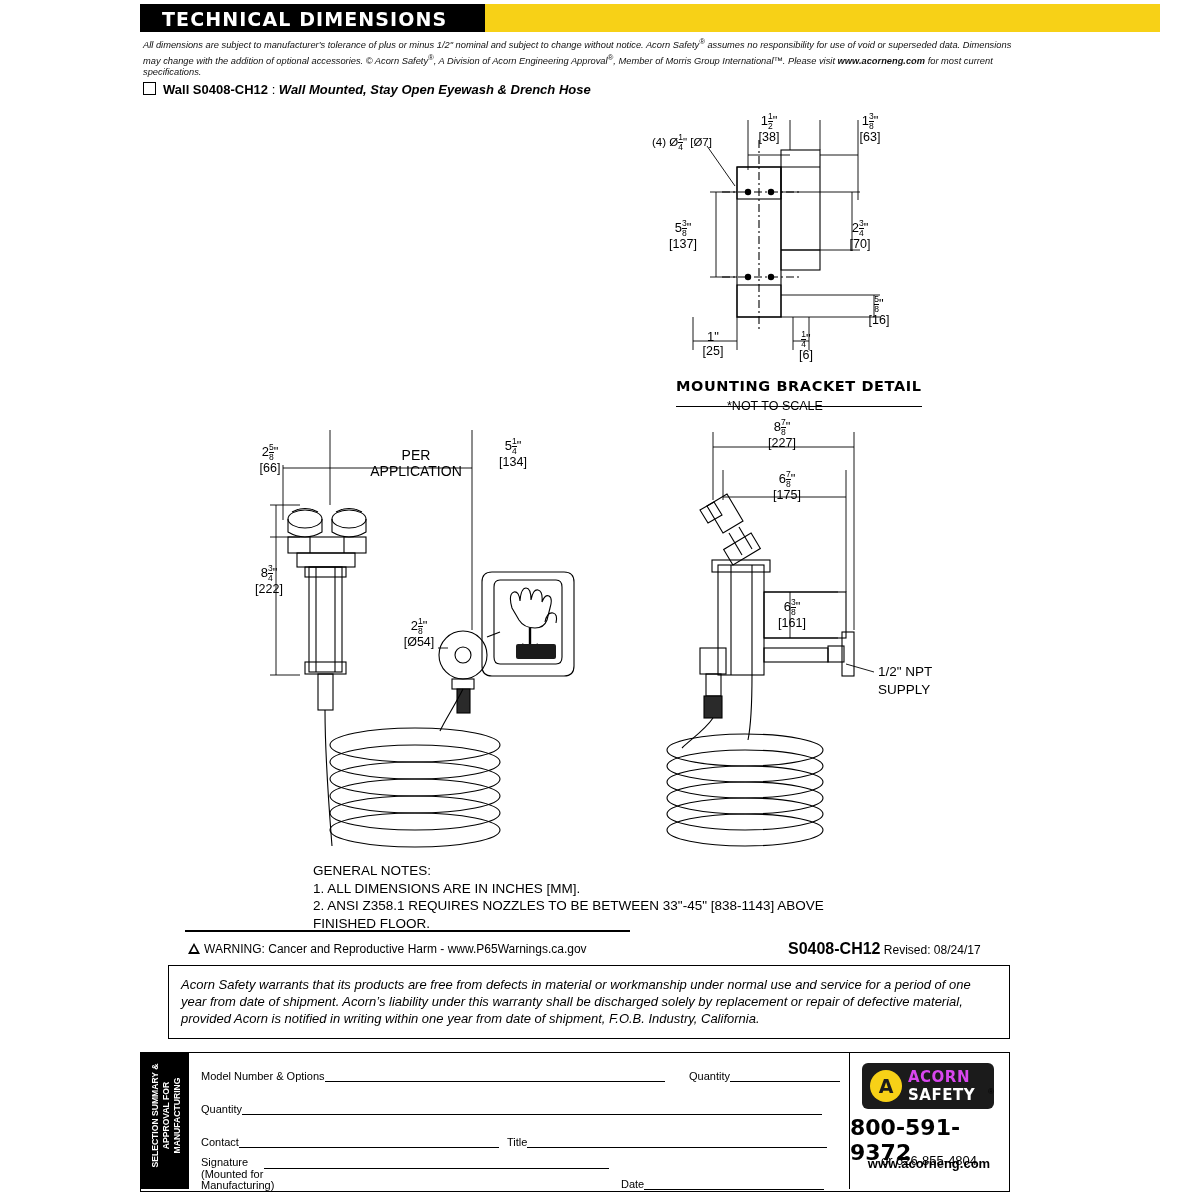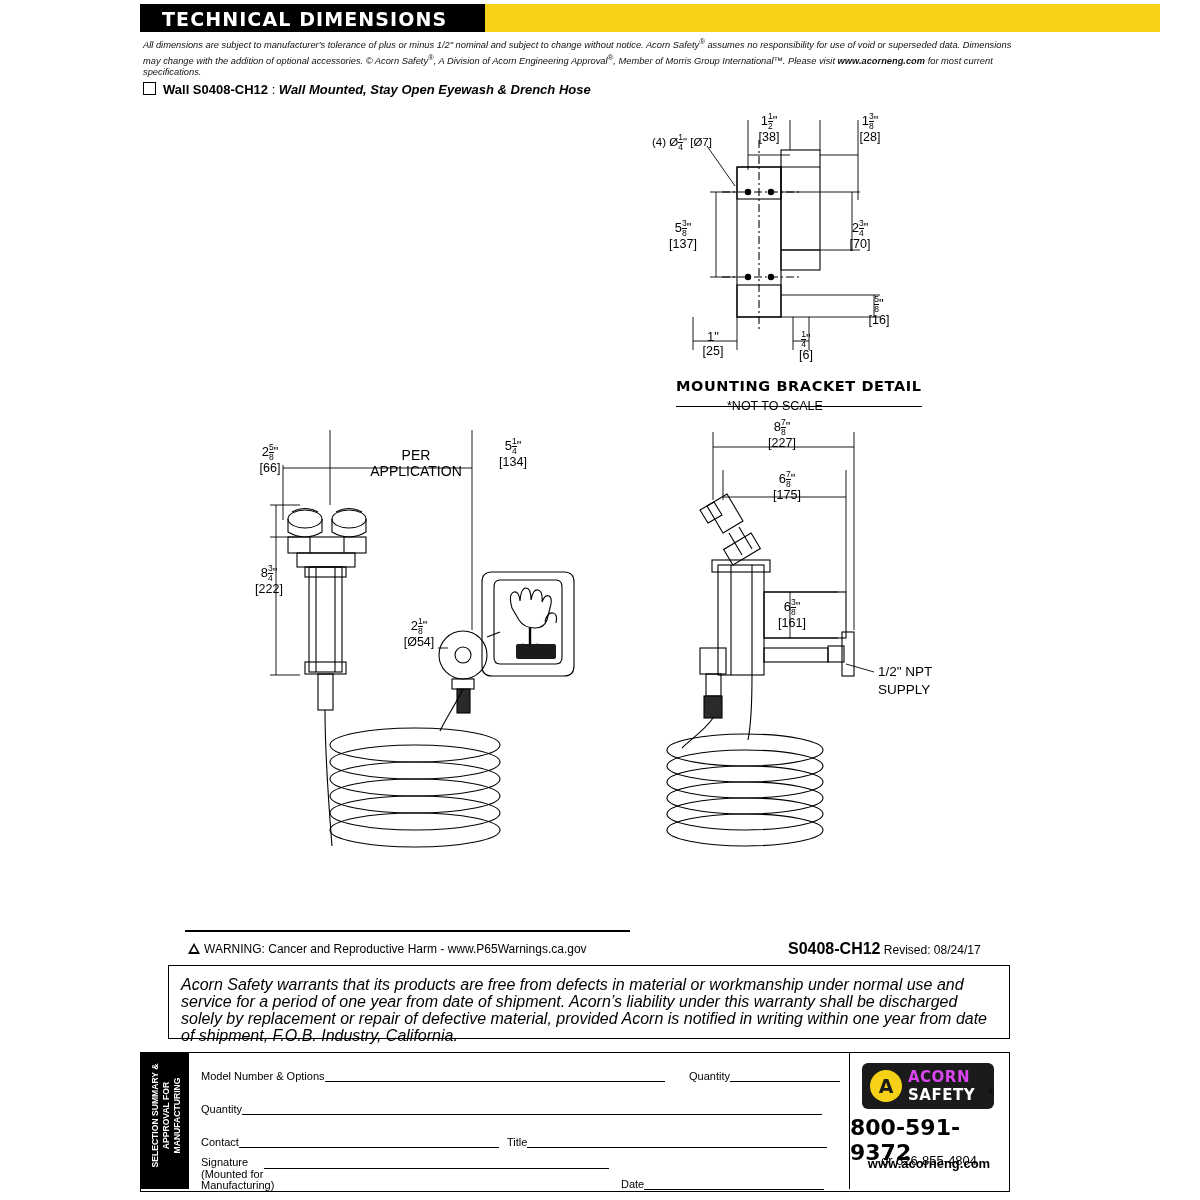--- a/index.html
+++ b/index.html
@@ -35,21 +35,21 @@
   .notes{position:absolute;left:313px;top:862px;font-size:13.5px;line-height:17.5px;}
 
   .warnrule{position:absolute;left:185px;top:930px;width:445px;height:2px;background:#000;}
   .warn{position:absolute;left:188px;top:942px;font-size:12px;}
   .tri{display:inline-block;width:0;height:0;border-left:6px solid transparent;border-right:6px solid transparent;border-bottom:11px solid #000;position:relative;top:1px;margin-right:4px;}
   .triinner{position:absolute;left:-3px;top:3px;width:0;height:0;border-left:3px solid transparent;border-right:3px solid transparent;border-bottom:6px solid #fff;}
   .modelrev{position:absolute;left:788px;top:940px;font-size:12px;}
   .modelrev .big{font-size:16px;font-weight:bold;}
 
   .warrbox{position:absolute;left:168px;top:965px;width:840px;height:72px;border:1.5px solid #000;}
-  .warrtxt{position:absolute;left:12px;top:10px;width:812px;font-size:16px;line-height:17px;font-style:italic;}
+  .warrtxt{position:absolute;left:12px;top:10px;width:812px;font-size:13px;line-height:17px;font-style:italic;}
 
   
   .foot{position:absolute;left:140px;top:1052px;width:868px;height:138px;border:1.5px solid #000;}
   .footblack{position:absolute;left:0;top:0;width:48px;height:136px;background:#000;}
   .vert{position:absolute;left:-43px;top:46px;width:136px;text-align:center;color:#fff;font-size:8.6px;font-weight:bold;line-height:11px;transform:rotate(-90deg);}
   .formarea{position:absolute;left:48px;top:0;width:660px;height:136px;}
   .frow{position:absolute;font-size:11px;}
   .uline{display:inline-block;border-bottom:1px solid #000;height:11px;vertical-align:-2px;}
   .logobox{position:absolute;left:708px;top:0;width:158px;height:136px;border-left:1.5px solid #000;}
   .logo{position:absolute;left:12px;top:10px;width:132px;height:46px;background:#1b1b1b;border-radius:6px;}
@@ -140,21 +140,21 @@
     <span>(4) Ø</span><span class="frac"><span class="n">1</span><span class="bar">4</span></span><span>" [Ø7]</span>
   </div>
 
   <div class="tc" style="left:739px;top:112px;width:60px;">
     <div class="dimnum"><span>1</span><span class="frac"><span class="n">1</span><span class="bar">2</span></span><span>"</span></div>
     <div class="mm">[38]</div>
   </div>
 
   <div class="tc" style="left:845px;top:112px;width:50px;">
     <div class="dimnum"><span>1</span><span class="frac"><span class="n">3</span><span class="bar">8</span></span><span>"</span></div>
-    <div class="mm">[28]</div>
+    <div class="mm">[63]</div>
   </div>
 
   <div class="tc" style="left:655px;top:219px;width:56px;">
     <div class="dimnum"><span>5</span><span class="frac"><span class="n">3</span><span class="bar">8</span></span><span>"</span></div>
     <div class="mm">[137]</div>
   </div>
 
   <div class="tc" style="left:832px;top:219px;width:56px;">
     <div class="dimnum"><span>2</span><span class="frac"><span class="n">3</span><span class="bar">4</span></span><span>"</span></div>
     <div class="mm">[70]</div>
@@ -329,20 +329,26 @@
   </div>
 
   <div class="tc" style="left:760px;top:598px;width:64px;">
     <div class="dimnum"><span>6</span><span class="frac"><span class="n">3</span><span class="bar">8</span></span><span>"</span></div>
     <div class="mm">[161]</div>
   </div>
 
   <div class="t" style="left:878px;top:664px;font-size:13.5px;">1/2" NPT</div>
   <div class="t" style="left:878px;top:682px;font-size:13.5px;">SUPPLY</div>
 
+  <div class="notes">
+    <div>GENERAL NOTES:</div>
+    <div>1. ALL DIMENSIONS ARE IN INCHES [MM].</div>
+    <div>2. ANSI Z358.1 REQUIRES NOZZLES TO BE BETWEEN 33"-45" [838-1143] ABOVE</div>
+    <div>     FINISHED FLOOR.</div>
+  </div>
 
   <div class="warnrule"></div>
   <div class="warn">
     <span class="tri"><span class="triinner"></span></span><span>WARNING: Cancer and Reproductive Harm - www.P65Warnings.ca.gov</span>
   </div>
   <div class="modelrev">
     <span class="big">S0408-CH12</span><span> Revised: 08/24/17</span>
   </div>
 
   <div class="warrbox">

